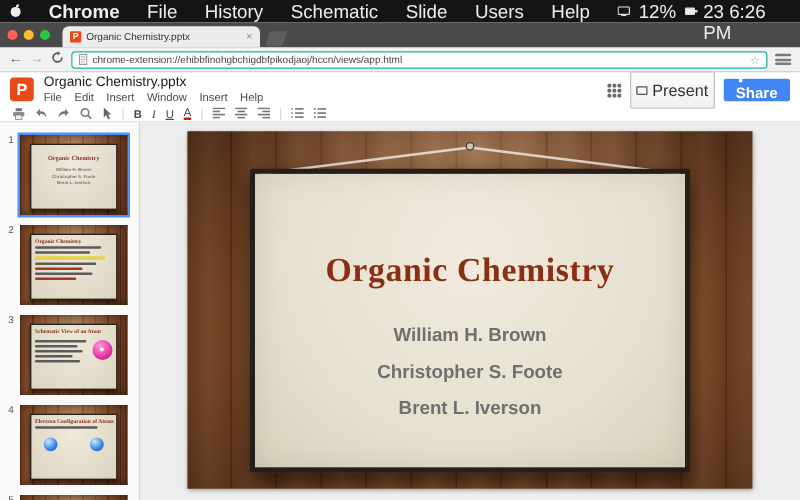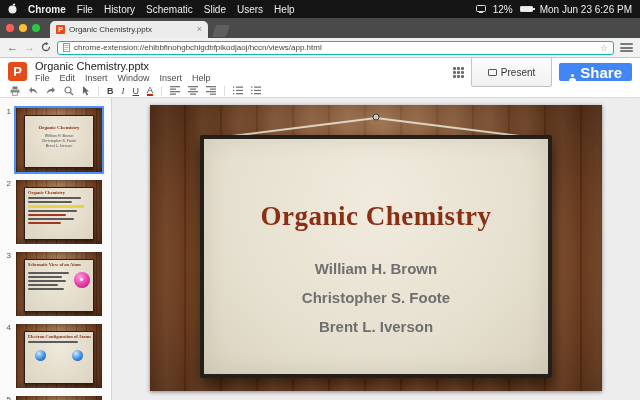--- a/index.html
+++ b/index.html
@@ -1,21 +1,21 @@
 <!DOCTYPE html>
 <html><head>
 <meta charset="utf-8">
 <style>
   * { margin:0; padding:0; box-sizing:border-box; }
   body { font-family:"Liberation Sans", sans-serif; background:#000; }
   #screen { position:relative; width:640px; height:400px; background:#fff; overflow:hidden; }
 
   
   .macbar { height:18px; background:#141414; color:#ededed; display:flex; align-items:center;
-            padding:0 8px; font-size:10px; gap:11px; }
+            padding:0 8px; font-size:15px; gap:22px; }
   .macbar .mitem { cursor:default; }
   .macbar .bold { font-weight:bold; }
   .macright { margin-left:auto; display:flex; align-items:center; gap:7px; }
   .battery { width:13px; height:6px; border:1px solid #ddd; border-radius:1px; position:relative; background:#eee; }
   .battery::after { content:""; position:absolute; right:-3px; top:1px; width:2px; height:2px; background:#ddd; }
   .sticon svg { display:block; }
 
   
   .tabstrip { height:20px; background:#4a4a4a; display:flex; align-items:flex-end; padding:0 6px; }
   .wctrls { display:flex; gap:5px; align-items:center; height:20px; margin-right:10px; }
@@ -44,25 +44,25 @@
   
   .appheader { height:26px; background:#fff; display:flex; padding:2px 8px 0 8px; }
   .applogo { width:19px; height:19px; background:#e64a19; border-radius:3px; color:#fff; font-weight:bold;
              font-size:13px; display:flex; align-items:center; justify-content:center; margin:2px 8px 0 0; }
   .head-main { flex:1; }
   .doc-title { font-size:11px; color:#1a1a1a; line-height:13px; }
   .appmenus { display:flex; gap:10px; font-size:9px; color:#4a4a4a; line-height:11px; }
   .head-right { display:flex; align-items:center; gap:7px; }
   .gridicon { width:11px; height:11px; display:grid; grid-template-columns:repeat(3,1fr); gap:1px; }
   .gridicon i { background:#6b6b6b; border-radius:1px; }
-  .btn-present { display:flex; align-items:center; gap:4px; height:30px; padding:0 16px; font-size:10px; color:#333;
+  .btn-present { display:flex; align-items:center; gap:4px; height:30px; padding:0 4px; font-size:13px; color:#333;
                  border:1px solid #c3c3c3; border-radius:2px; background:linear-gradient(#fdfdfd,#f0f0f0); }
   .monicon { width:9px; height:7px; border:1px solid #555; border-radius:1px; position:relative; }
-  .btn-share { display:flex; align-items:flex-end; gap:4px; height:18px; padding:0 10px; font-size:15px; font-weight:bold;
-               color:#fff; background:#4285f4; border-radius:2px; }
+  .btn-share { display:flex; align-items:flex-start; gap:4px; height:18px; padding:0 10px; font-size:12px; font-weight:bold;
+               color:#fff; background:#4285f4; border-radius:2px;flex-direction:column; }
   .person { width:7px; height:7px; position:relative; }
   .person::before { content:""; position:absolute; left:2px; top:0; width:3px; height:3px; border-radius:50%; background:#fff; }
   .person::after { content:""; position:absolute; left:0; bottom:0; width:7px; height:3px; border-radius:3px 3px 0 0; background:#fff; }
 
   
   .tools { height:14px; background:#fff; border-bottom:1px solid #dcdcdc; display:flex; align-items:center;
            gap:8px; padding:0 10px; font-size:9px; color:#444; }
   .sep { width:1px; height:10px; background:#ddd; }
   .tl { line-height:10px; }
   .tl.b { font-weight:bold; }

